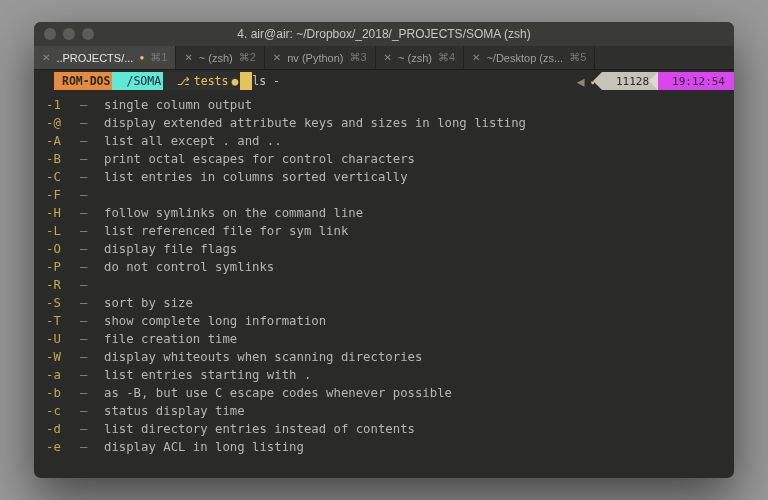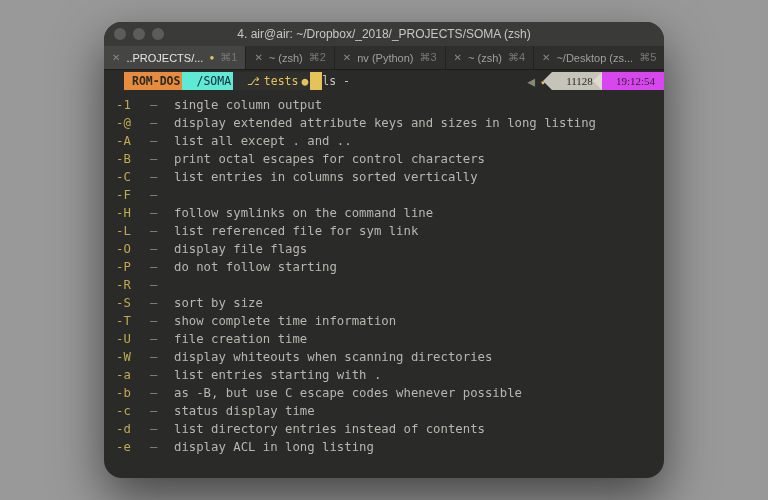--- a/index.html
+++ b/index.html
@@ -7,24 +7,24 @@
     background: #999;
     width: 768px;
     height: 500px;
     overflow: hidden;
     font-family: "Menlo", "Monaco", monospace;
     display: flex;
     align-items: center;
     justify-content: center;
   }
   .window {
-    width: 560px;
+    width: 700px;
     height: 456px;
     background: #2a2a28;
-    border-radius: 18px;
+    border-radius: 7px;
     box-shadow: 0 20px 50px rgba(0,0,0,0.55);
     overflow: hidden;
     display: flex;
     flex-direction: column;
   }
   .titlebar {
     height: 24px;
     background: #3a3a38;
     display: flex;
     align-items: center;
@@ -88,21 +88,20 @@
   .seg-orange::after { border-left-color: #e78b3e; }
   .seg-blue::after   { border-left-color: #4d8fcc; }
   .seg-yblack::after { border-left-color: #2f2f2d; }
   .seg-yell::after   { border-left-color: #e6c25b; }
   .cmd { color: #c9c6bd; }
   .spacer { flex: 1; }
   .rseg {
     display: flex; align-items: center; height: 18px;
     padding: 0 10px 0 14px; position: relative; margin-right: -1px;
     font-size: 11px;
-    font-family: Liberation Serif, serif;
   }
   .rseg::before {
     content: ""; position: absolute; left: -9px; top: 0;
     width: 0; height: 0; border-top: 9px solid transparent; border-bottom: 9px solid transparent;
   }
   .rseg-arrow { color: #8a8875; font-size: 13px; padding-right: 2px; }
   .rseg-check { background:#2a2a28; color:#e6c25b; font-size:12px; padding:0 4px; }
   .rseg-grey { background:#c6c4b9; color:#2a2a28; }
   .rseg-grey::before { border-right:9px solid #c6c4b9; }
   .rseg-lgrey { background:#d946ef; color:#2a2a28; }
@@ -185,24 +184,24 @@
   <div class="termbody" id="termbody">
       <div class="row"><span class="flag">-1</span><span class="dash">—</span><span class="desc">single column output</span></div>
       <div class="row"><span class="flag">-@</span><span class="dash">—</span><span class="desc">display extended attribute keys and sizes in long listing</span></div>
       <div class="row"><span class="flag">-A</span><span class="dash">—</span><span class="desc">list all except . and ..</span></div>
       <div class="row"><span class="flag">-B</span><span class="dash">—</span><span class="desc">print octal escapes for control characters</span></div>
       <div class="row"><span class="flag">-C</span><span class="dash">—</span><span class="desc">list entries in columns sorted vertically</span></div>
       <div class="row"><span class="flag">-F</span><span class="dash">—</span></div>
       <div class="row"><span class="flag">-H</span><span class="dash">—</span><span class="desc">follow symlinks on the command line</span></div>
       <div class="row"><span class="flag">-L</span><span class="dash">—</span><span class="desc">list referenced file for sym link</span></div>
       <div class="row"><span class="flag">-O</span><span class="dash">—</span><span class="desc">display file flags</span></div>
-      <div class="row"><span class="flag">-P</span><span class="dash">—</span><span class="desc">do not follow starting</span></div>
+      <div class="row"><span class="flag">-P</span><span class="dash">—</span><span class="desc">do not control symlinks</span></div>
       <div class="row"><span class="flag">-R</span><span class="dash">—</span></div>
       <div class="row"><span class="flag">-S</span><span class="dash">—</span><span class="desc">sort by size</span></div>
-      <div class="row"><span class="flag">-T</span><span class="dash">—</span><span class="desc">show complete time information</span></div>
+      <div class="row"><span class="flag">-T</span><span class="dash">—</span><span class="desc">show complete long information</span></div>
       <div class="row"><span class="flag">-U</span><span class="dash">—</span><span class="desc">file creation time</span></div>
       <div class="row"><span class="flag">-W</span><span class="dash">—</span><span class="desc">display whiteouts when scanning directories</span></div>
       <div class="row"><span class="flag">-a</span><span class="dash">—</span><span class="desc">list entries starting with .</span></div>
       <div class="row"><span class="flag">-b</span><span class="dash">—</span><span class="desc">as -B, but use C escape codes whenever possible</span></div>
       <div class="row"><span class="flag">-c</span><span class="dash">—</span><span class="desc">status display time</span></div>
       <div class="row"><span class="flag">-d</span><span class="dash">—</span><span class="desc">list directory entries instead of contents</span></div>
       <div class="row"><span class="flag">-e</span><span class="dash">—</span><span class="desc">display ACL in long listing</span></div>
     </div>
 
 </div>

